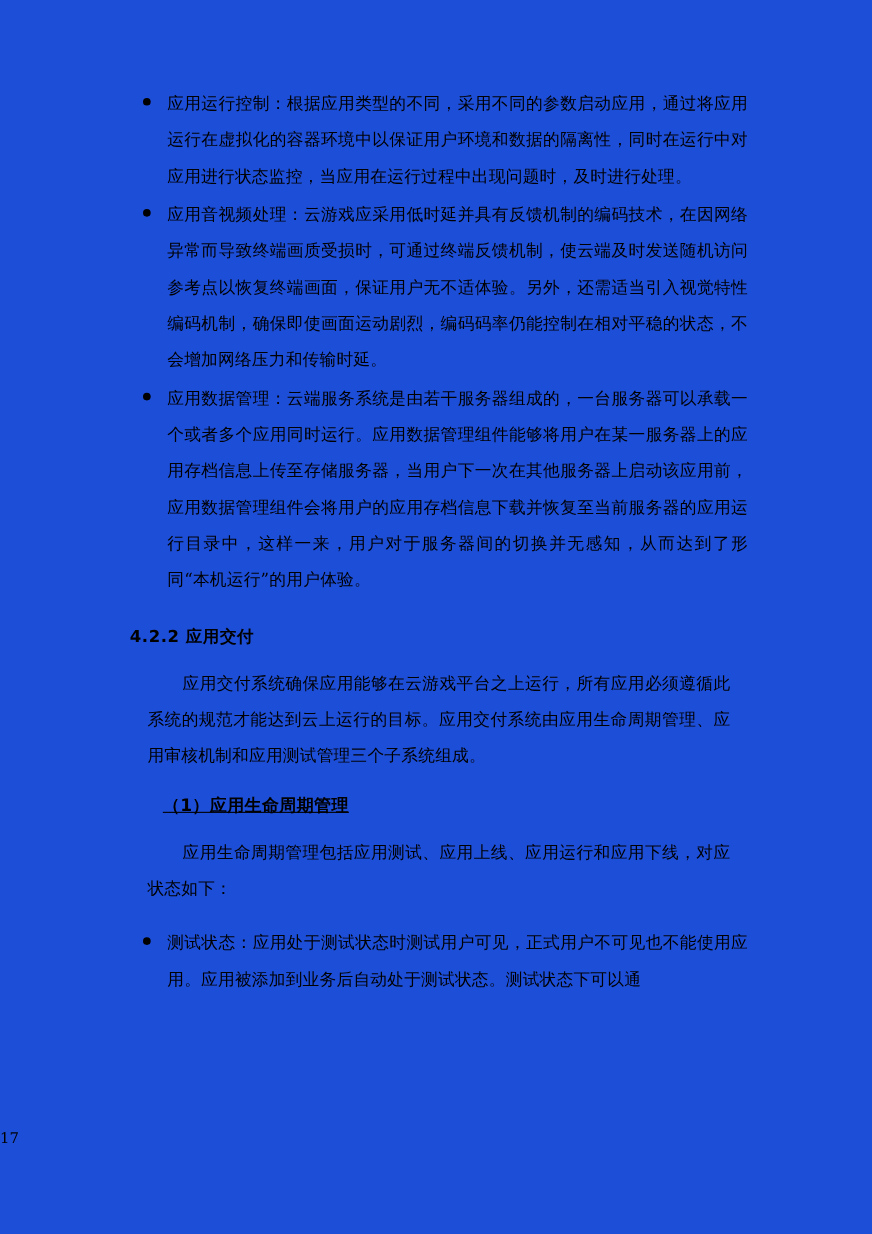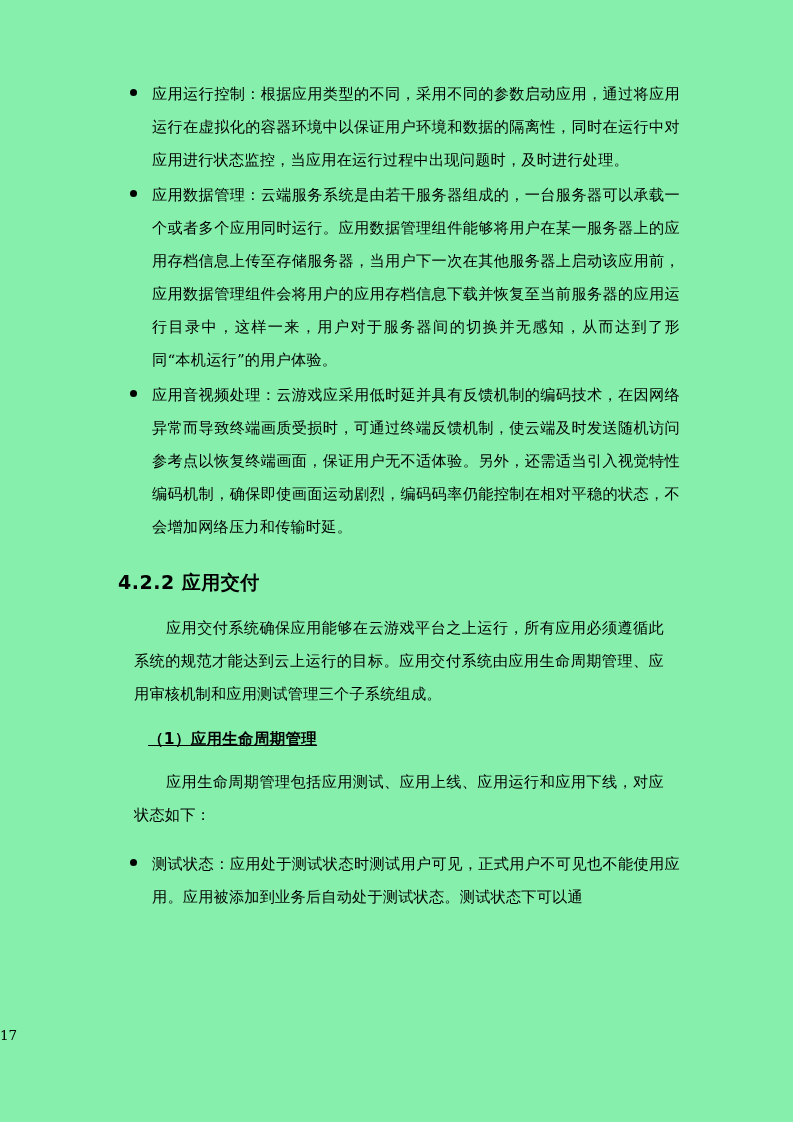--- a/index.html
+++ b/index.html
@@ -14,21 +14,21 @@
     color: #000000;
     position: relative;
     overflow: hidden;
   }
   .page {
     position: absolute;
     left: 0;
     top: 0;
     width: 793px;
     height: 1122px;
-    background: #86efac;
+    background: #1d4ed8;
   }
   .content {
     position: absolute;
     left: 118px;
     top: 78px;
     width: 562px;
   }
   ul.bullets {
     list-style: none;
     margin: 0;
@@ -59,21 +59,21 @@
     font-size: 15.2px;
     line-height: 33px;
     text-align: justify;
     text-justify: inter-ideograph;
     text-indent: 32px;
     letter-spacing: 0.2px;
     margin: 16px;
   }
   .heading2 {
     font-family: "DejaVu Sans", "Liberation Sans", sans-serif;
-    font-size: 19px;
+    font-size: 15px;
     font-weight: bold;
     margin: 26px 0 14px 0;
     letter-spacing: 0.5px;
   }
   .heading3 {
     font-family: "DejaVu Sans", "Liberation Sans", sans-serif;
     font-size: 15.5px;
     font-weight: bold;
     margin: 18px 0 8px 0;
     text-indent: 30px;
@@ -98,25 +98,25 @@
 <div class="page">
   <div class="content">
 
     <ul class="bullets">
       <li>
         <span class="dot"></span>
         <div class="para">应用运行控制：根据应用类型的不同，采用不同的参数启动应用，通过将应用运行在虚拟化的容器环境中以保证用户环境和数据的隔离性，同时在运行中对应用进行状态监控，当应用在运行过程中出现问题时，及时进行处理。</div>
       </li>
       <li>
         <span class="dot"></span>
-        <div class="para">应用数据管理：云端服务系统是由若干服务器组成的，一台服务器可以承载一个或者多个应用同时运行。应用数据管理组件能够将用户在某一服务器上的应用存档信息上传至存储服务器，当用户下一次在其他服务器上启动该应用前，应用数据管理组件会将用户的应用存档信息下载并恢复至当前服务器的应用运行目录中，这样一来，用户对于服务器间的切换并无感知，从而达到了形同“本机运行”的用户体验。</div>
+        <div class="para">应用音视频处理：云游戏应采用低时延并具有反馈机制的编码技术，在因网络异常而导致终端画质受损时，可通过终端反馈机制，使云端及时发送随机访问参考点以恢复终端画面，保证用户无不适体验。另外，还需适当引入视觉特性编码机制，确保即使画面运动剧烈，编码码率仍能控制在相对平稳的状态，不会增加网络压力和传输时延。</div>
       </li>
       <li>
         <span class="dot"></span>
-        <div class="para">应用音视频处理：云游戏应采用低时延并具有反馈机制的编码技术，在因网络异常而导致终端画质受损时，可通过终端反馈机制，使云端及时发送随机访问参考点以恢复终端画面，保证用户无不适体验。另外，还需适当引入视觉特性编码机制，确保即使画面运动剧烈，编码码率仍能控制在相对平稳的状态，不会增加网络压力和传输时延。</div>
+        <div class="para">应用数据管理：云端服务系统是由若干服务器组成的，一台服务器可以承载一个或者多个应用同时运行。应用数据管理组件能够将用户在某一服务器上的应用存档信息上传至存储服务器，当用户下一次在其他服务器上启动该应用前，应用数据管理组件会将用户的应用存档信息下载并恢复至当前服务器的应用运行目录中，这样一来，用户对于服务器间的切换并无感知，从而达到了形同“本机运行”的用户体验。</div>
       </li>
     </ul>
 
     <div class="heading2">4.2.2 应用交付</div>
 
     <p class="indent-para">应用交付系统确保应用能够在云游戏平台之上运行，所有应用必须遵循此系统的规范才能达到云上运行的目标。应用交付系统由应用生命周期管理、应用审核机制和应用测试管理三个子系统组成。</p>
 
     <div class="heading3">（1）应用生命周期管理</div>
 
     <p class="indent-para">应用生命周期管理包括应用测试、应用上线、应用运行和应用下线，对应状态如下：</p>

